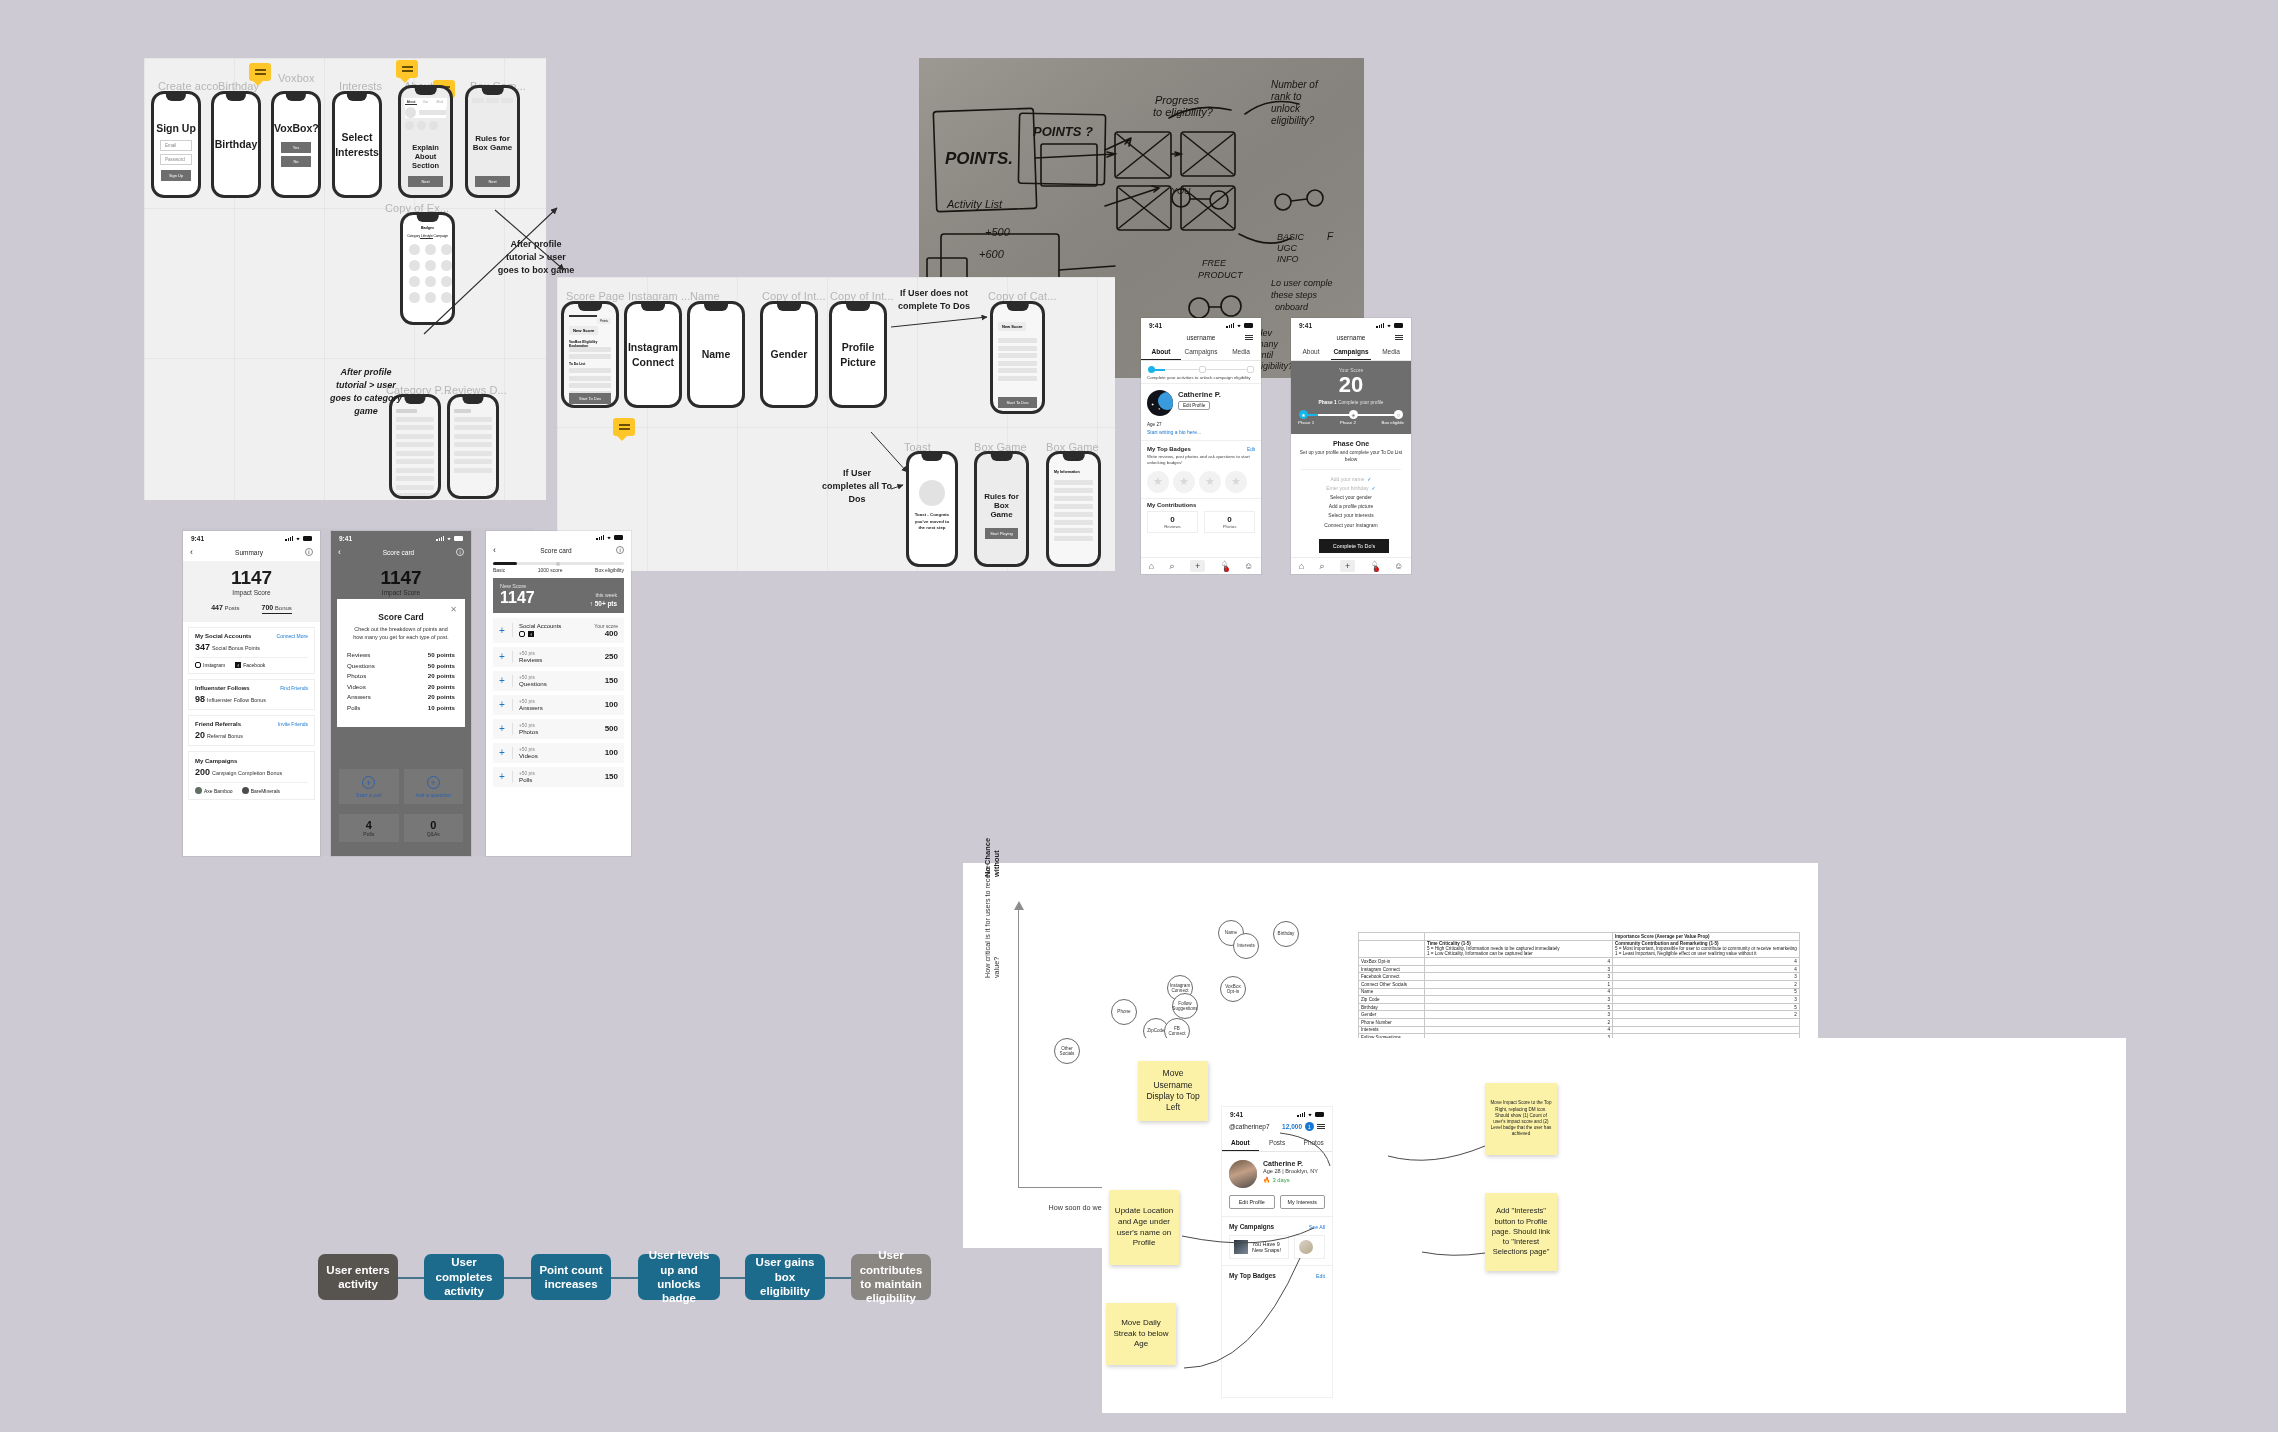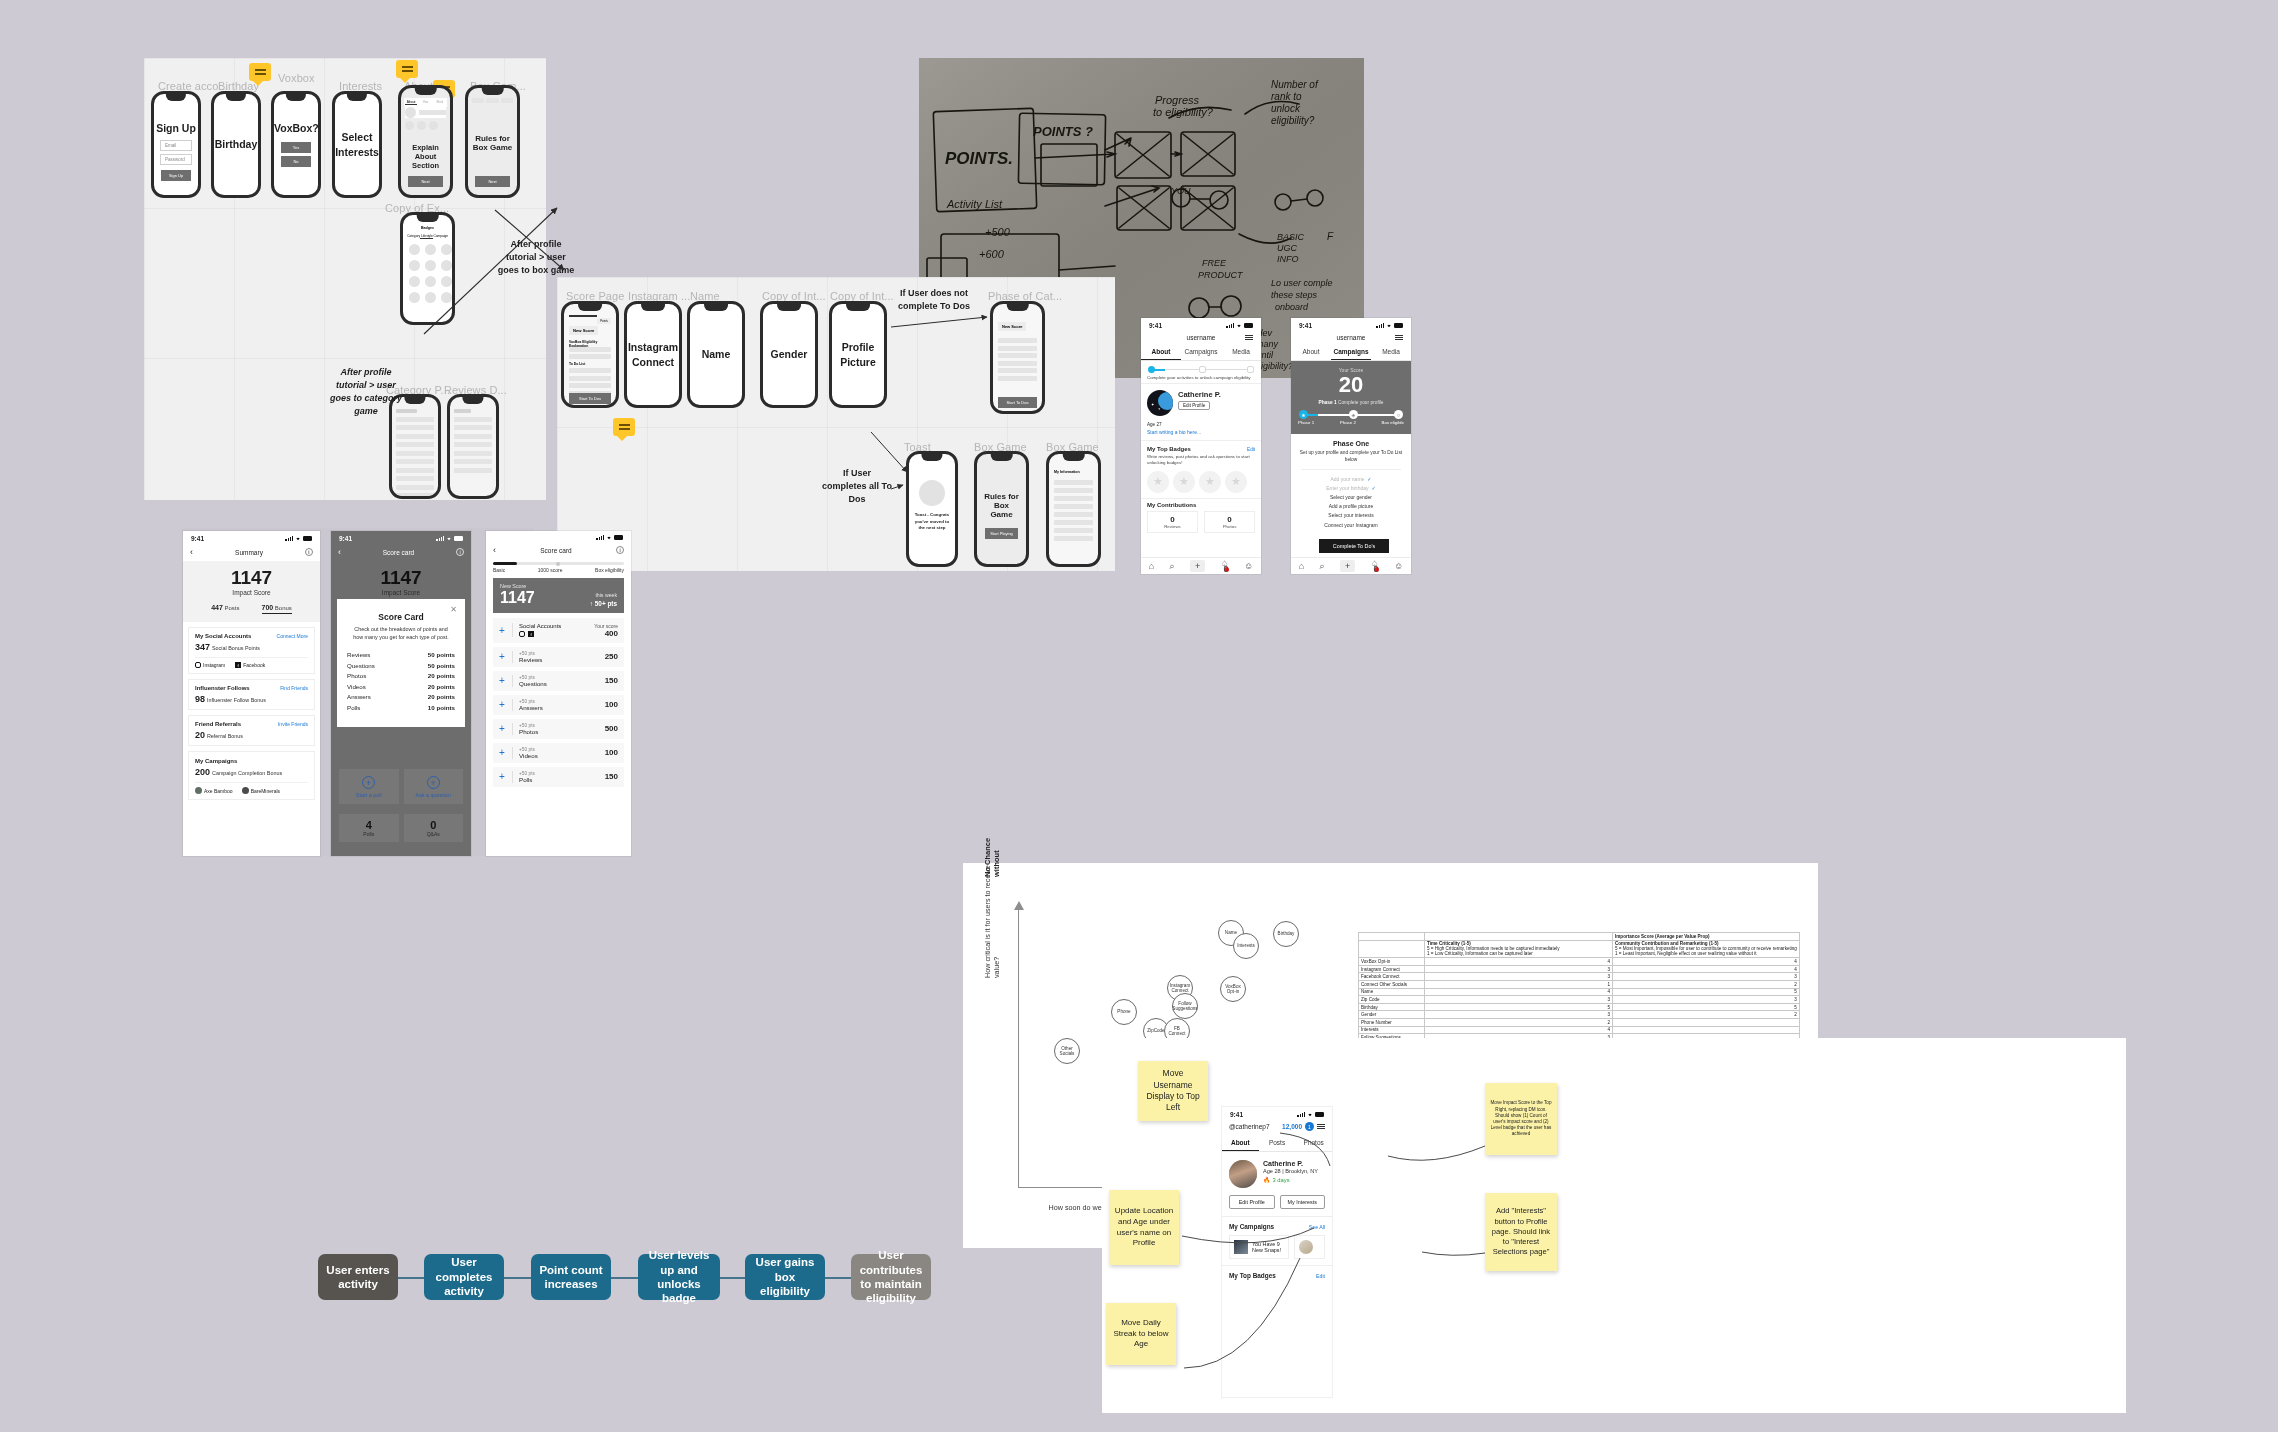--- a/index.html
+++ b/index.html
@@ -411,21 +411,21 @@
 
   <div class="abs frame" style="left:557px; top:277px; width:558px; height:294px;">
     <div class="frame-grid"></div>
   </div>
 
   <div class="flabel" style="left:566px; top:290px;">Score Page</div>
   <div class="flabel" style="left:628px; top:290px;">Instagram ...</div>
   <div class="flabel" style="left:690px; top:290px;">Name</div>
   <div class="flabel" style="left:762px; top:290px;">Copy of Int...</div>
   <div class="flabel" style="left:830px; top:290px;">Copy of Int...</div>
-  <div class="flabel" style="left:988px; top:290px;">Phase of Cat...</div>
+  <div class="flabel" style="left:988px; top:290px;">Copy of Cat...</div>
   <div class="flabel" style="left:904px; top:441px;">Toast</div>
   <div class="flabel" style="left:974px; top:441px;">Box Game</div>
   <div class="flabel" style="left:1046px; top:441px;">Box Game</div>
 
   <div class="sticky-icon" style="left:613px; top:418px;">
       <i></i>
       <i></i>
     </div>
 
   <div class="wphone" style="left:561px; top:301px; width:58px; height:107px; background:#f7f7f7;">

